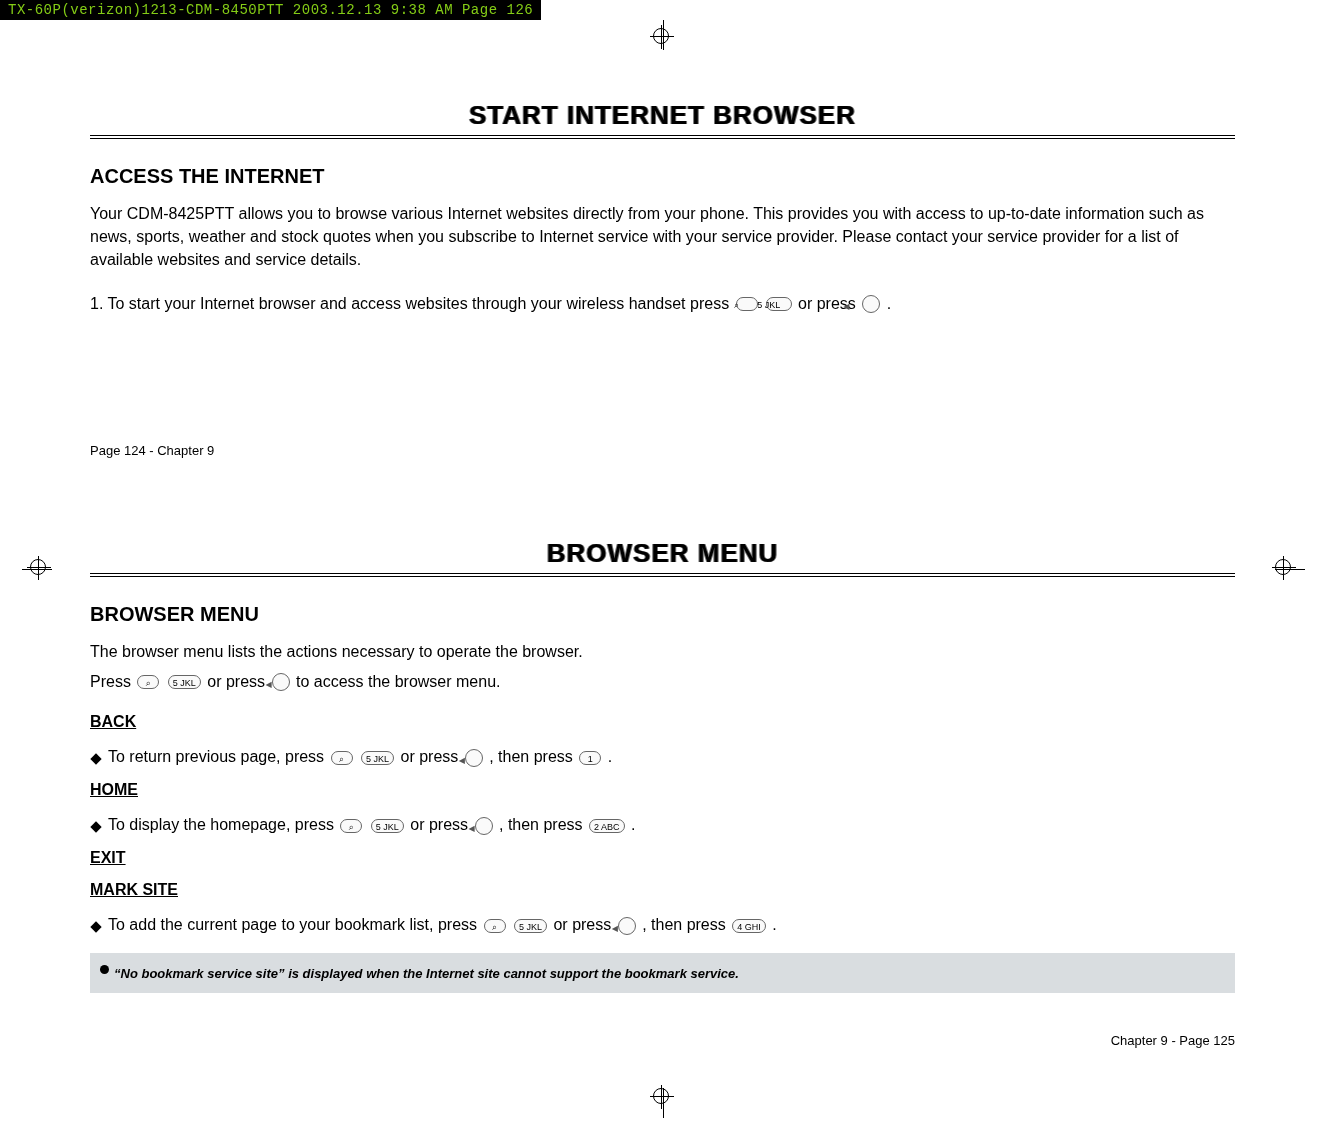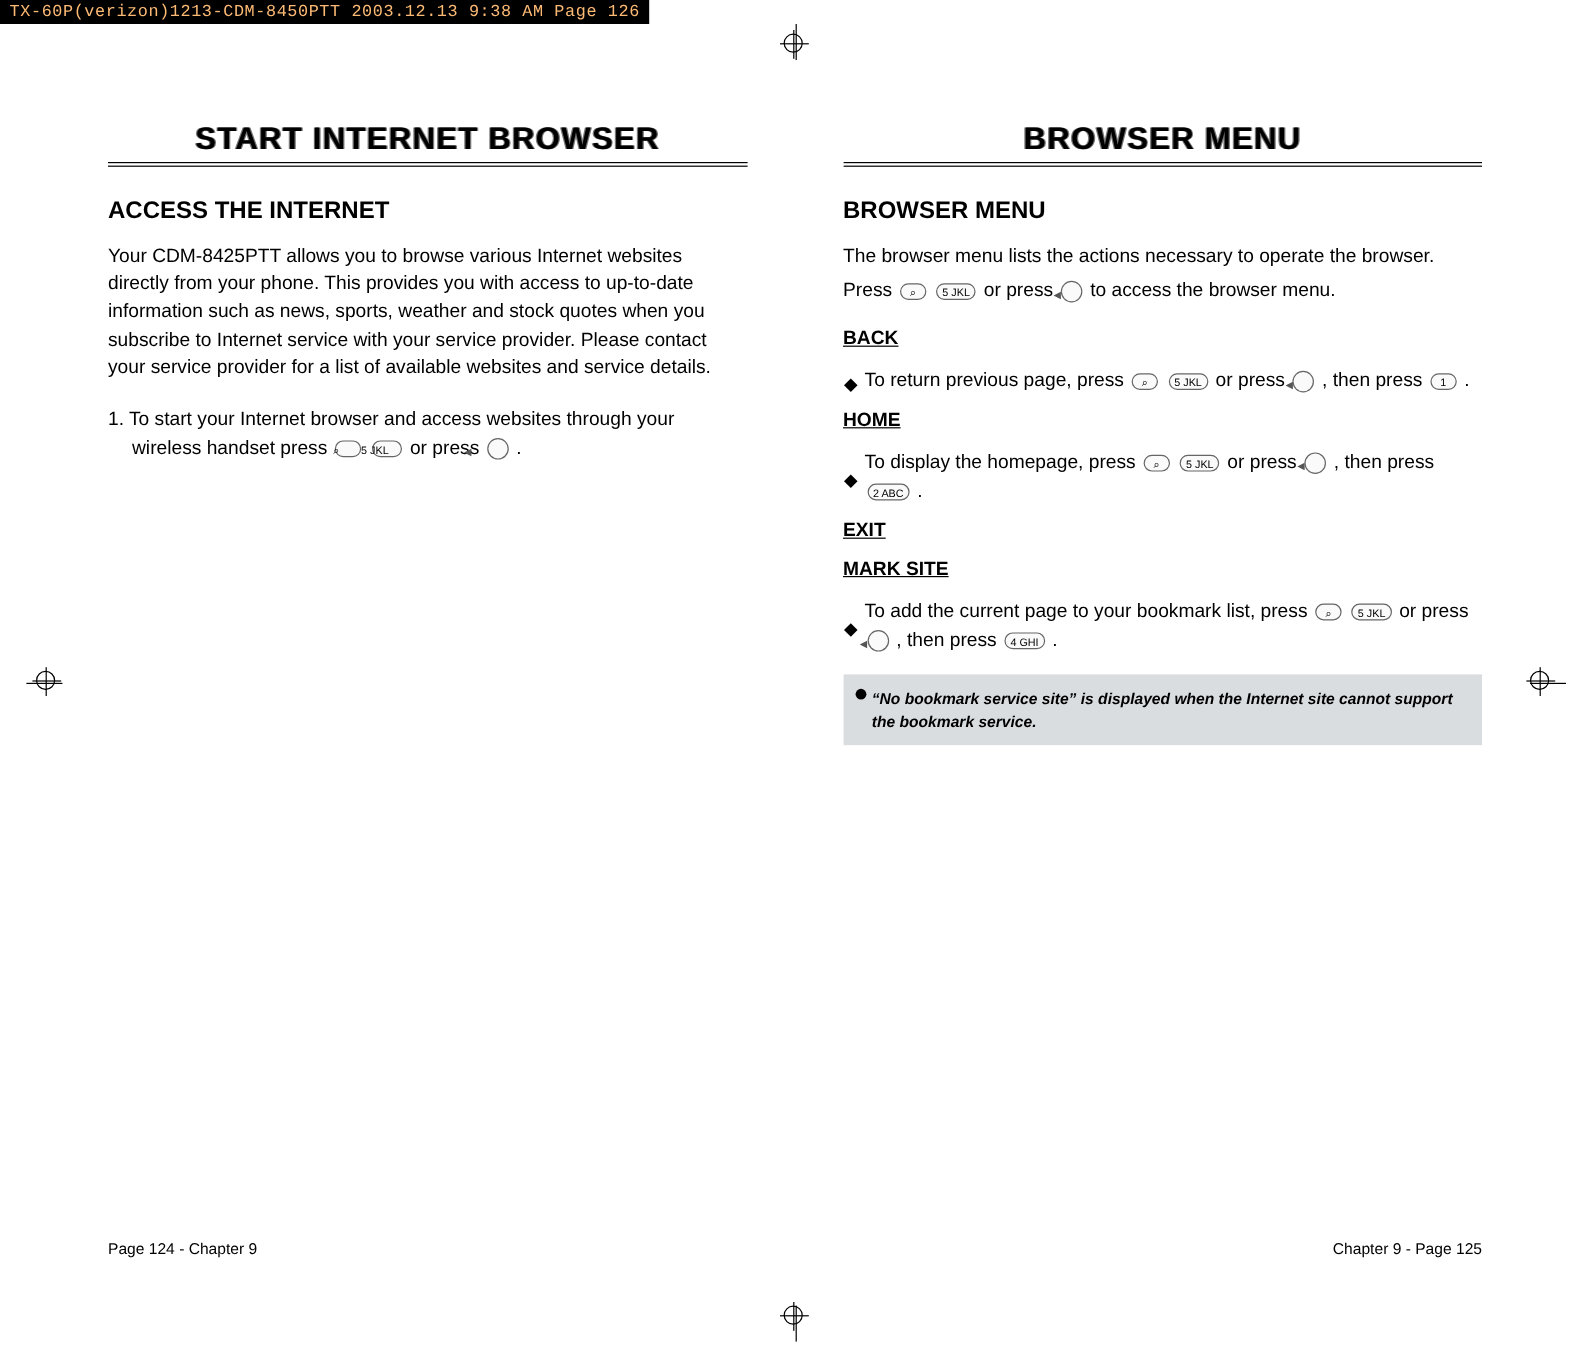--- a/index.html
+++ b/index.html
@@ -8,21 +8,21 @@
     background: #fff;
     width: 1325px;
     height: 1138px;
     position: relative;
     color: #000;
   }
   .header-bar {
     position: absolute;
     top: 0; left: 0;
     background: #000;
-    color: #fdba74;
+    color: #84cc16;
     font-family: "Courier New", monospace;
     font-size: 14px;
     padding: 2px 8px;
     letter-spacing: 0.5px;
   }
   .crop-mark {
     position: absolute;
     width: 20px;
     height: 20px;
   }
@@ -58,20 +58,21 @@
     left:50%; top:-4px;
   }
   .page-container {
     position: absolute;
     top: 100px;
     left: 90px;
     right: 90px;
     bottom: 90px;
     display: flex;
     gap: 80px;
+    flex-direction: column;
   }
   .column {
     flex: 1;
     display: flex;
     flex-direction: column;
   }
   .main-title {
     font-weight: bold;
     font-size: 26px;
     text-align: center;

